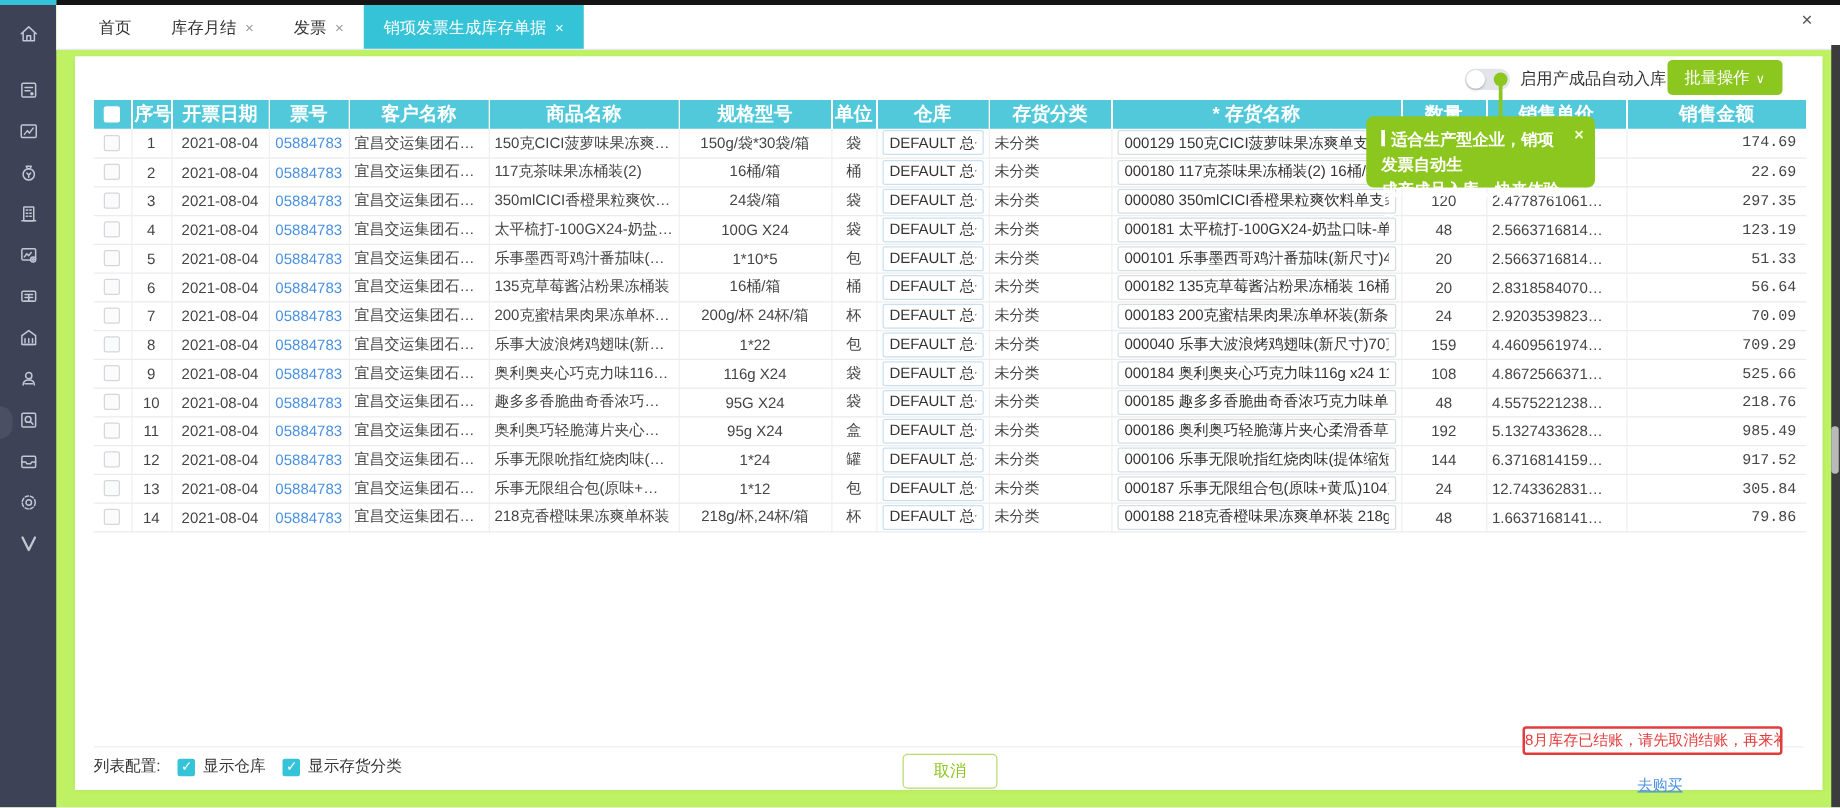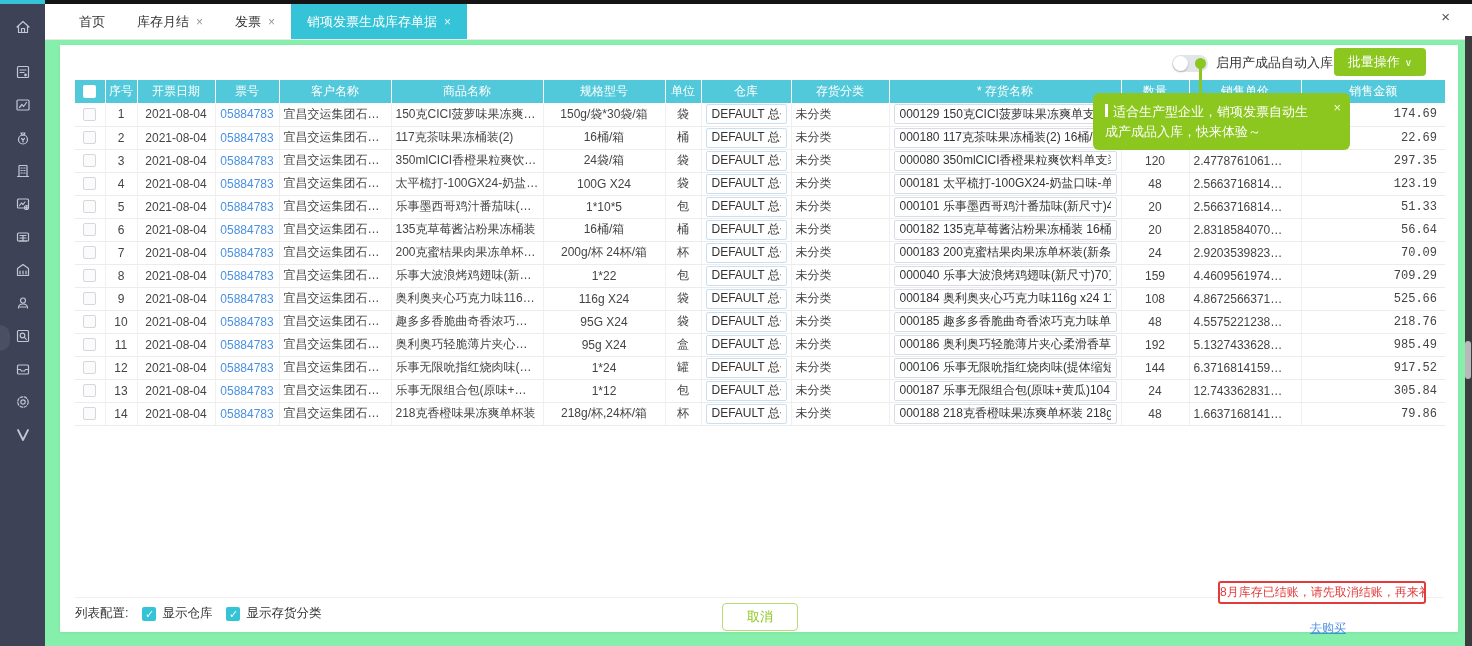--- a/index.html
+++ b/index.html
@@ -1,17 +1,17 @@
 <!DOCTYPE html>
 <html><head>
 <meta charset="utf-8">
 <style>
   html,body{margin:0;padding:0;background:#e9eaee;font-family:"Liberation Sans","DejaVu Sans",sans-serif;}
   *{box-sizing:border-box;}
-  .app{position:relative;width:1472px;height:646px;overflow:hidden;background:#86efac;}
+  .app{position:relative;width:1472px;height:646px;overflow:hidden;background:#bef264;}
   
   .topstrip{position:absolute;left:45px;top:0;right:0;height:4px;background:#141414;}
   
   .sidebar{position:absolute;left:0;top:0;width:45px;height:646px;background:var(--sidebar);}
   .sidebar-accent{position:absolute;left:0;top:0;width:45px;height:4px;background:var(--cyan);}
   .side-icons{position:absolute;left:0;top:10px;width:45px;display:flex;flex-direction:column;align-items:center;}
   .side-icon{width:45px;height:33px;display:flex;align-items:center;justify-content:center;cursor:pointer;}
   .side-icon:first-child{margin-bottom:12px;}
   .side-icon svg{display:block;}
   .collapse-handle{position:absolute;left:0;top:325px;width:10px;height:26px;background:#4a4f63;border-radius:0 13px 13px 0;}
@@ -28,36 +28,36 @@
   .help-circle{display:inline-block;width:14px;height:14px;line-height:13px;border:1px solid #a9a9a9;border-radius:50%;color:#a9a9a9;font-size:10px;text-align:center;margin-left:6px;vertical-align:-2px;}
   .toggle-group{position:absolute;left:1112px;top:9px;display:flex;align-items:center;gap:8px;font-size:13px;color:#333;}
   .toggle{position:relative;width:36px;height:17px;background:#e2e5ea;border-radius:9px;cursor:pointer;}
   .toggle .knob{position:absolute;left:1px;top:1px;width:15px;height:15px;background:#fff;border-radius:50%;box-shadow:0 1px 2px rgba(0,0,0,.25);}
   .toggle .gdot{position:absolute;right:2px;top:3px;width:11px;height:11px;background:var(--green);border-radius:50%;}
   .batch-btn{position:absolute;right:32px;top:3px;height:28px;padding:0 14px;background:var(--green);color:#fff;border:none;border-radius:4px;font-size:13px;cursor:pointer;font-family:inherit;}
   .batch-btn .caret{font-size:10px;margin-left:5px;}
   
   .table-wrap{position:absolute;left:15px;top:35px;width:1370px;}
   table{border-collapse:collapse;table-layout:fixed;width:1370px;}
-  thead th{background:var(--header-cyan);color:#fff;font-size:12px;font-weight:normal;height:23px;padding:0 2px;border-right:1px solid rgba(255,255,255,.35);overflow:hidden;white-space:nowrap;}
+  thead th{background:var(--header-cyan);color:#fff;font-size:15px;font-weight:bold;height:23px;padding:0 2px;border-right:1px solid rgba(255,255,255,.35);overflow:hidden;white-space:nowrap;}
   thead th:last-child{border-right:none;}
   tbody td{height:23px;border-bottom:1px solid #ececec;border-right:1px solid #f0f0f0;font-size:12px;color:#444;padding:0 4px;overflow:hidden;white-space:nowrap;text-overflow:ellipsis;}
   tbody td:last-child{border-right:none;}
   td.c,th.c{text-align:center;}
   td.r{text-align:right;}
   td.amount{padding-right:8px;font-family:Liberation Mono, monospace;}
   td.price{padding-right:14px;}
   .hdr-checkbox{width:13px;height:13px;background:#fff;border-radius:2px;margin:0 auto;cursor:pointer;}
   .row-checkbox{width:13px;height:13px;background:#fbfbfb;border:1px solid #d4d7dc;border-radius:2px;margin:0 auto;cursor:pointer;}
   .invoice-link{color:var(--blue);cursor:pointer;}
   .cell-input{width:100%;height:20px;border:1px solid #c9dff2;border-radius:2px;font-size:12px;color:#333;padding:0 5px;font-family:inherit;background:#fff;}
   .stock-input{border-color:#d6dde6;}
   
   .tt-line{position:absolute;left:1139px;top:20px;width:3px;height:30px;background:var(--green);}
-  .tooltip{position:absolute;left:1033px;top:48px;width:257px;height:57px;background:var(--green);border-radius:6px;color:#fff;font-size:13px;line-height:1.55;padding:9px 24px 8px 12px;z-index:5;}
+  .tooltip{position:absolute;left:1033px;top:48px;width:183px;height:57px;background:var(--green);border-radius:6px;color:#fff;font-size:13px;line-height:1.55;padding:9px 24px 8px 12px;z-index:5;font-weight:bold;}
   .tooltip .bar{display:inline-block;width:3px;height:13px;background:#fff;margin-right:5px;vertical-align:-1px;}
   .tooltip .tt-close{position:absolute;right:9px;top:5px;font-size:13px;color:#f2ffd8;cursor:pointer;}
   
   .footer-sep{position:absolute;left:15px;right:15px;top:552px;height:1px;background:#f0f0f0;}
   .footer{position:absolute;left:15px;top:560px;display:flex;align-items:flex-end;gap:14px;font-size:12.5px;color:#333;}
   .chk{display:flex;align-items:center;gap:6px;cursor:pointer;}
   .chk-box{width:14px;height:14px;background:var(--cyan);border-radius:2px;color:#fff;font-size:11px;line-height:14px;text-align:center;}
   .cancel-btn{position:absolute;left:662px;top:558px;width:76px;height:28px;background:#fff;border:1px solid #b7dc6f;border-radius:4px;color:var(--green);font-size:13px;cursor:pointer;font-family:inherit;}
   .warning-box{position:absolute;left:1158px;top:536px;width:208px;height:23px;border:2px solid var(--red);border-radius:3px;color:var(--red);font-size:12px;line-height:19px;text-align:center;background:#fff;z-index:4;overflow:hidden;white-space:nowrap;}
   .expire-text{position:absolute;right:16px;top:560px;font-size:12px;color:var(--orange);white-space:nowrap;}

